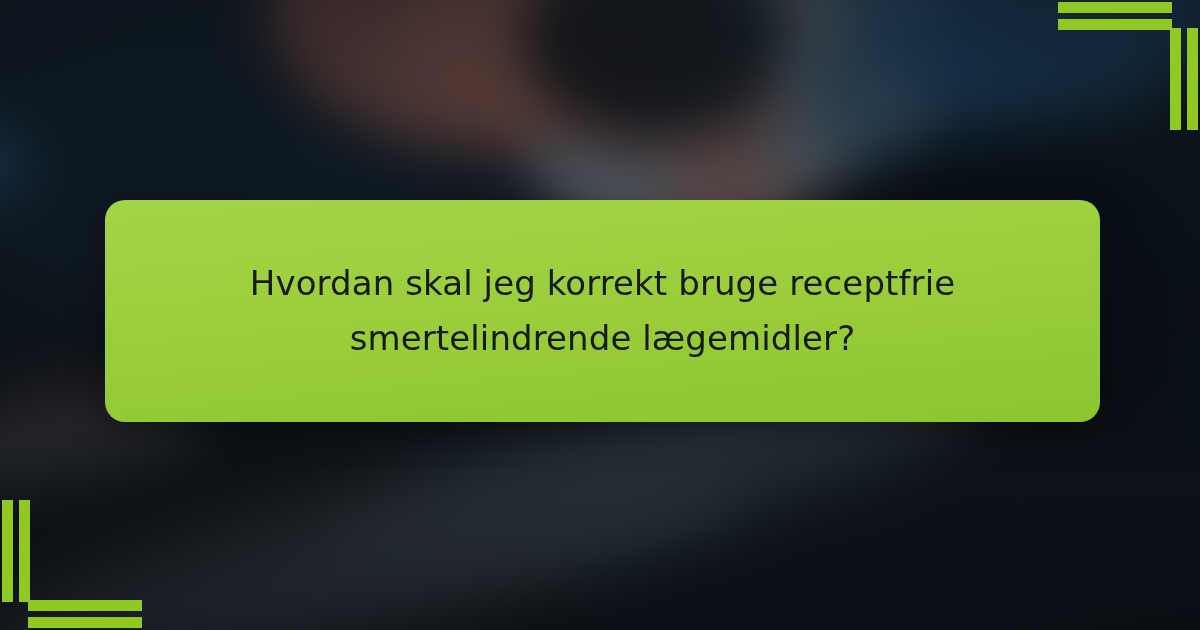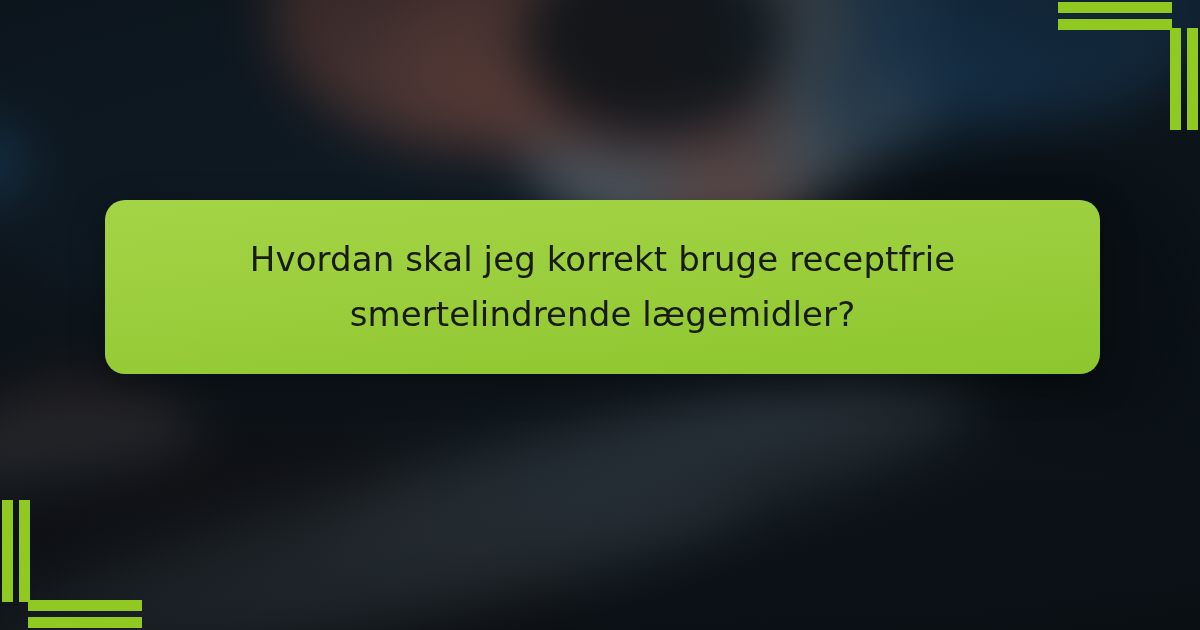--- a/index.html
+++ b/index.html
@@ -111,21 +111,21 @@
     left:2px; bottom:2px; width:40px; height:40px;
     background:repeating-linear-gradient(-45deg,
       #8FC921 0px, #8FC921 6px,
       rgba(0,0,0,0) 6px, rgba(0,0,0,0) 13px);
   }
 
   
   .panel-wrap {
     position:absolute;
     left:105px; top:200px;
-    width:995px; height:174px;
+    width:995px; height:222px;
   }
   .panel {
     position:absolute; inset:0;
     background:linear-gradient(175deg, #A3D447 0%, #9BCE3C 45%, #8CC62D 100%);
     border-radius:20px;
     
     clip-path: ellipse(125% 100% at 50% 48%);
     box-shadow:0 10px 34px rgba(0,0,0,.34);
     display:flex;
     align-items:center;

